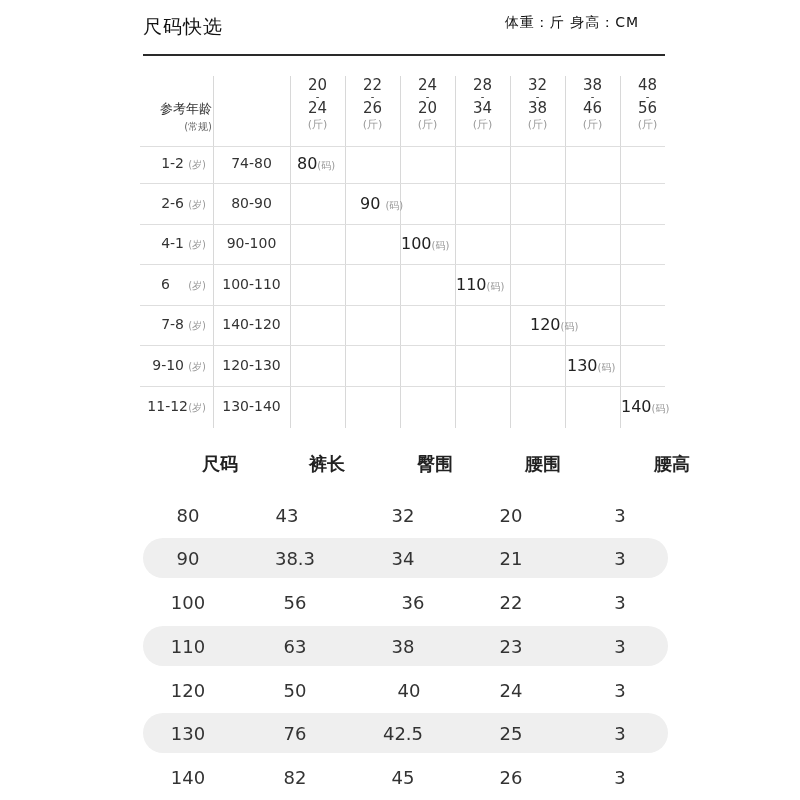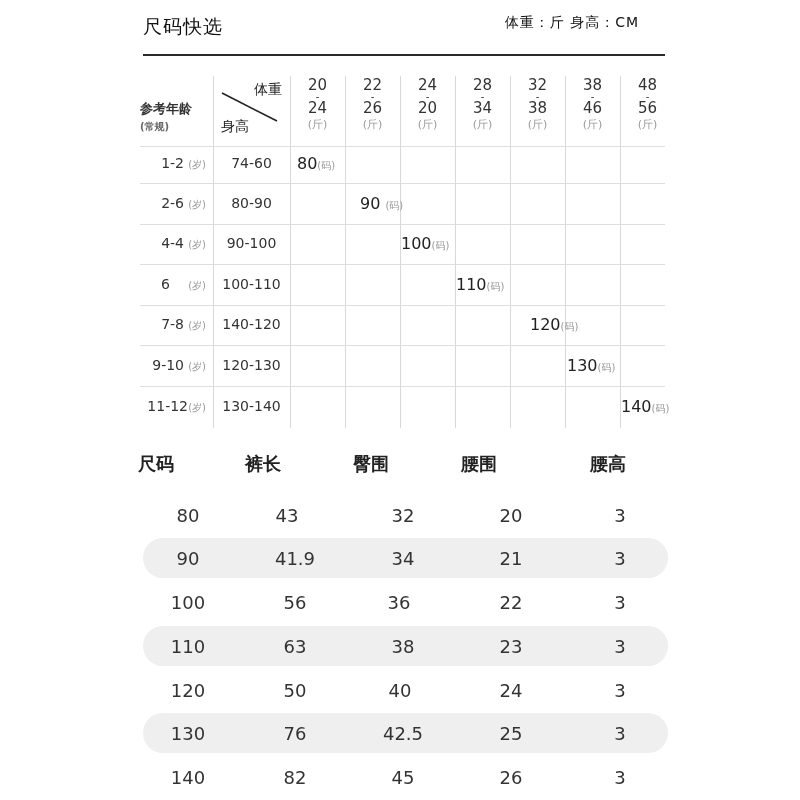--- a/index.html
+++ b/index.html
@@ -9,21 +9,21 @@
     .header { position: absolute; left: 143px; top: 14px; width: 522px; height: 30px; }
     .header .title { position: absolute; left: 0; top: 0; font-size: 19px; color: #111; letter-spacing: 1px; }
     .header .units { position: absolute; right: 26px; top: 0; font-size: 14px; color: #111; letter-spacing: 1px; }
     .header-rule { position: absolute; left: 143px; top: 54px; width: 522px; height: 2px; background: #2a2a2a; }
 
     
     .grid { position: absolute; left: 140px; top: 76px; width: 525px; height: 352px; }
     .vline { position: absolute; top: 0; width: 1px; background: #d8d8d8; height: 352px; }
     .hline { position: absolute; left: 0; width: 525px; height: 1px; background: #dedede; }
 
-    .corner-age { position: absolute; left: 0; top: 24px; width: 72px; text-align: left; font-size: 13px; color: #333; font-weight: bold; }
+    .corner-age { position: absolute; left: 0; top: 24px; width: 72px; text-align: right; font-size: 13px; color: #333; }
     .corner-age .sub { display: block; font-size: 10px; color: #666; margin-top: 2px; }
     .corner-diag { position: absolute; left: 73px; top: 0; width: 77px; height: 70px; }
     .corner-diag .w { position: absolute; right: 8px; top: 5px; font-size: 14px; color: #222; }
     .corner-diag .h { position: absolute; left: 8px; top: 42px; font-size: 14px; color: #222; }
     .corner-diag svg { position: absolute; left: 0; top: 0; }
 
     .wcol { position: absolute; top: 2px; width: 55px; text-align: center; color: #333; line-height: 1; }
     .wcol .n { font-size: 15px; display: block; }
     .wcol .dash { font-size: 10px; display: block; height: 8px; line-height: 8px; }
     .wcol .u { font-size: 11px; color: #999; display: block; margin-top: 3px; }
@@ -31,21 +31,21 @@
     .row-age { position: absolute; left: 0; width: 72px; font-size: 14px; color: #333; }
     .row-age .a { position: absolute; right: 28px; white-space: nowrap; }
     .row-age .y { position: absolute; right: 6px; font-size: 10px; color: #999; top: 3px; }
     .row-height { position: absolute; left: 73px; width: 77px; text-align: center; font-size: 14px; color: #333; }
     .size-pick { position: absolute; font-size: 16px; color: #222; white-space: nowrap; }
     .size-pick .m { font-size: 10px; color: #999; }
 
     
     .mtable { position: absolute; left: 143px; top: 442px; width: 525px; }
     .mhead { position: absolute; top: 10px; left: 0; width: 525px; height: 24px; }
-    .mhead span { position: absolute; width: 100px; text-align: left; font-size: 18px; font-weight: bold; color: #222; }
+    .mhead span { position: absolute; width: 100px; text-align: right; font-size: 18px; font-weight: bold; color: #222; }
     .mrow { position: absolute; left: 0; width: 525px; height: 40px; border-radius: 20px; }
     .mrow.shade { background: #efefef; }
     .mrow span { position: absolute; top: 10px; width: 100px; text-align: center; font-size: 18px; color: #333; }
   </style>
 </head>
 <body>
 
 <div class="header">
   <div class="title">尺码快选</div>
   <div class="units">体重：斤  身高：CM</div>
@@ -68,27 +68,20 @@
   <div class="hline" style="top:148px"></div>
   <div class="hline" style="top:188px"></div>
   <div class="hline" style="top:229px"></div>
   <div class="hline" style="top:269px"></div>
   <div class="hline" style="top:310px"></div>
 
   <div class="corner-age">
     <span>参考年龄</span>
     <span class="sub">(常规)</span>
   </div>
-  <div class="corner-diag">
-    <svg width="77" height="70">
-      <line x1="9" y1="17" x2="64" y2="45" stroke="#222" stroke-width="1.5"></line>
-    </svg>
-    <span class="w">体重</span>
-    <span class="h">身高</span>
-  </div>
 
   <div class="wcol" style="left:150px">
     <span class="n">20</span>
     <span class="dash">-</span>
     <span class="n">24</span>
     <span class="u">(斤)</span>
   </div>
   <div class="wcol" style="left:205px">
     <span class="n">22</span>
     <span class="dash">-</span>
@@ -123,36 +116,36 @@
     <span class="n">48</span>
     <span class="dash">-</span>
     <span class="n">56</span>
     <span class="u">(斤)</span>
   </div>
 
   <div class="row-age" style="top:79px">
     <span class="a">1-2</span>
     <span class="y">(岁)</span>
   </div>
-  <div class="row-height" style="top:79px">74-60</div>
+  <div class="row-height" style="top:79px">74-80</div>
   <div class="size-pick" style="left:157px;top:78px">
     <span>80</span><span class="m">(码)</span>
   </div>
 
   <div class="row-age" style="top:119px">
     <span class="a">2-6</span>
     <span class="y">(岁)</span>
   </div>
   <div class="row-height" style="top:119px">80-90</div>
   <div class="size-pick" style="left:220px;top:118px">
     <span>90</span> <span class="m">(码)</span>
   </div>
 
   <div class="row-age" style="top:159px">
-    <span class="a">4-4</span>
+    <span class="a">4-1</span>
     <span class="y">(岁)</span>
   </div>
   <div class="row-height" style="top:159px">90-100</div>
   <div class="size-pick" style="left:261px;top:158px">
     <span>100</span><span class="m">(码)</span>
   </div>
 
   <div class="row-age" style="top:200px">
     <span class="a" style="right:42px">6</span>
     <span class="y">(岁)</span>
@@ -201,43 +194,43 @@
 
   <div class="mrow" style="top:53px">
     <span style="left:-5px">80</span>
     <span style="left:94px">43</span>
     <span style="left:210px">32</span>
     <span style="left:318px">20</span>
     <span style="left:427px">3</span>
   </div>
   <div class="mrow shade" style="top:96px">
     <span style="left:-5px">90</span>
-    <span style="left:102px">41.9</span>
+    <span style="left:102px">38.3</span>
     <span style="left:210px">34</span>
     <span style="left:318px">21</span>
     <span style="left:427px">3</span>
   </div>
   <div class="mrow" style="top:140px">
     <span style="left:-5px">100</span>
     <span style="left:102px">56</span>
-    <span style="left:206px">36</span>
+    <span style="left:220px">36</span>
     <span style="left:318px">22</span>
     <span style="left:427px">3</span>
   </div>
   <div class="mrow shade" style="top:184px">
     <span style="left:-5px">110</span>
     <span style="left:102px">63</span>
     <span style="left:210px">38</span>
     <span style="left:318px">23</span>
     <span style="left:427px">3</span>
   </div>
   <div class="mrow" style="top:228px">
     <span style="left:-5px">120</span>
     <span style="left:102px">50</span>
-    <span style="left:207px">40</span>
+    <span style="left:216px">40</span>
     <span style="left:318px">24</span>
     <span style="left:427px">3</span>
   </div>
   <div class="mrow shade" style="top:271px">
     <span style="left:-5px">130</span>
     <span style="left:102px">76</span>
     <span style="left:210px">42.5</span>
     <span style="left:318px">25</span>
     <span style="left:427px">3</span>
   </div>

